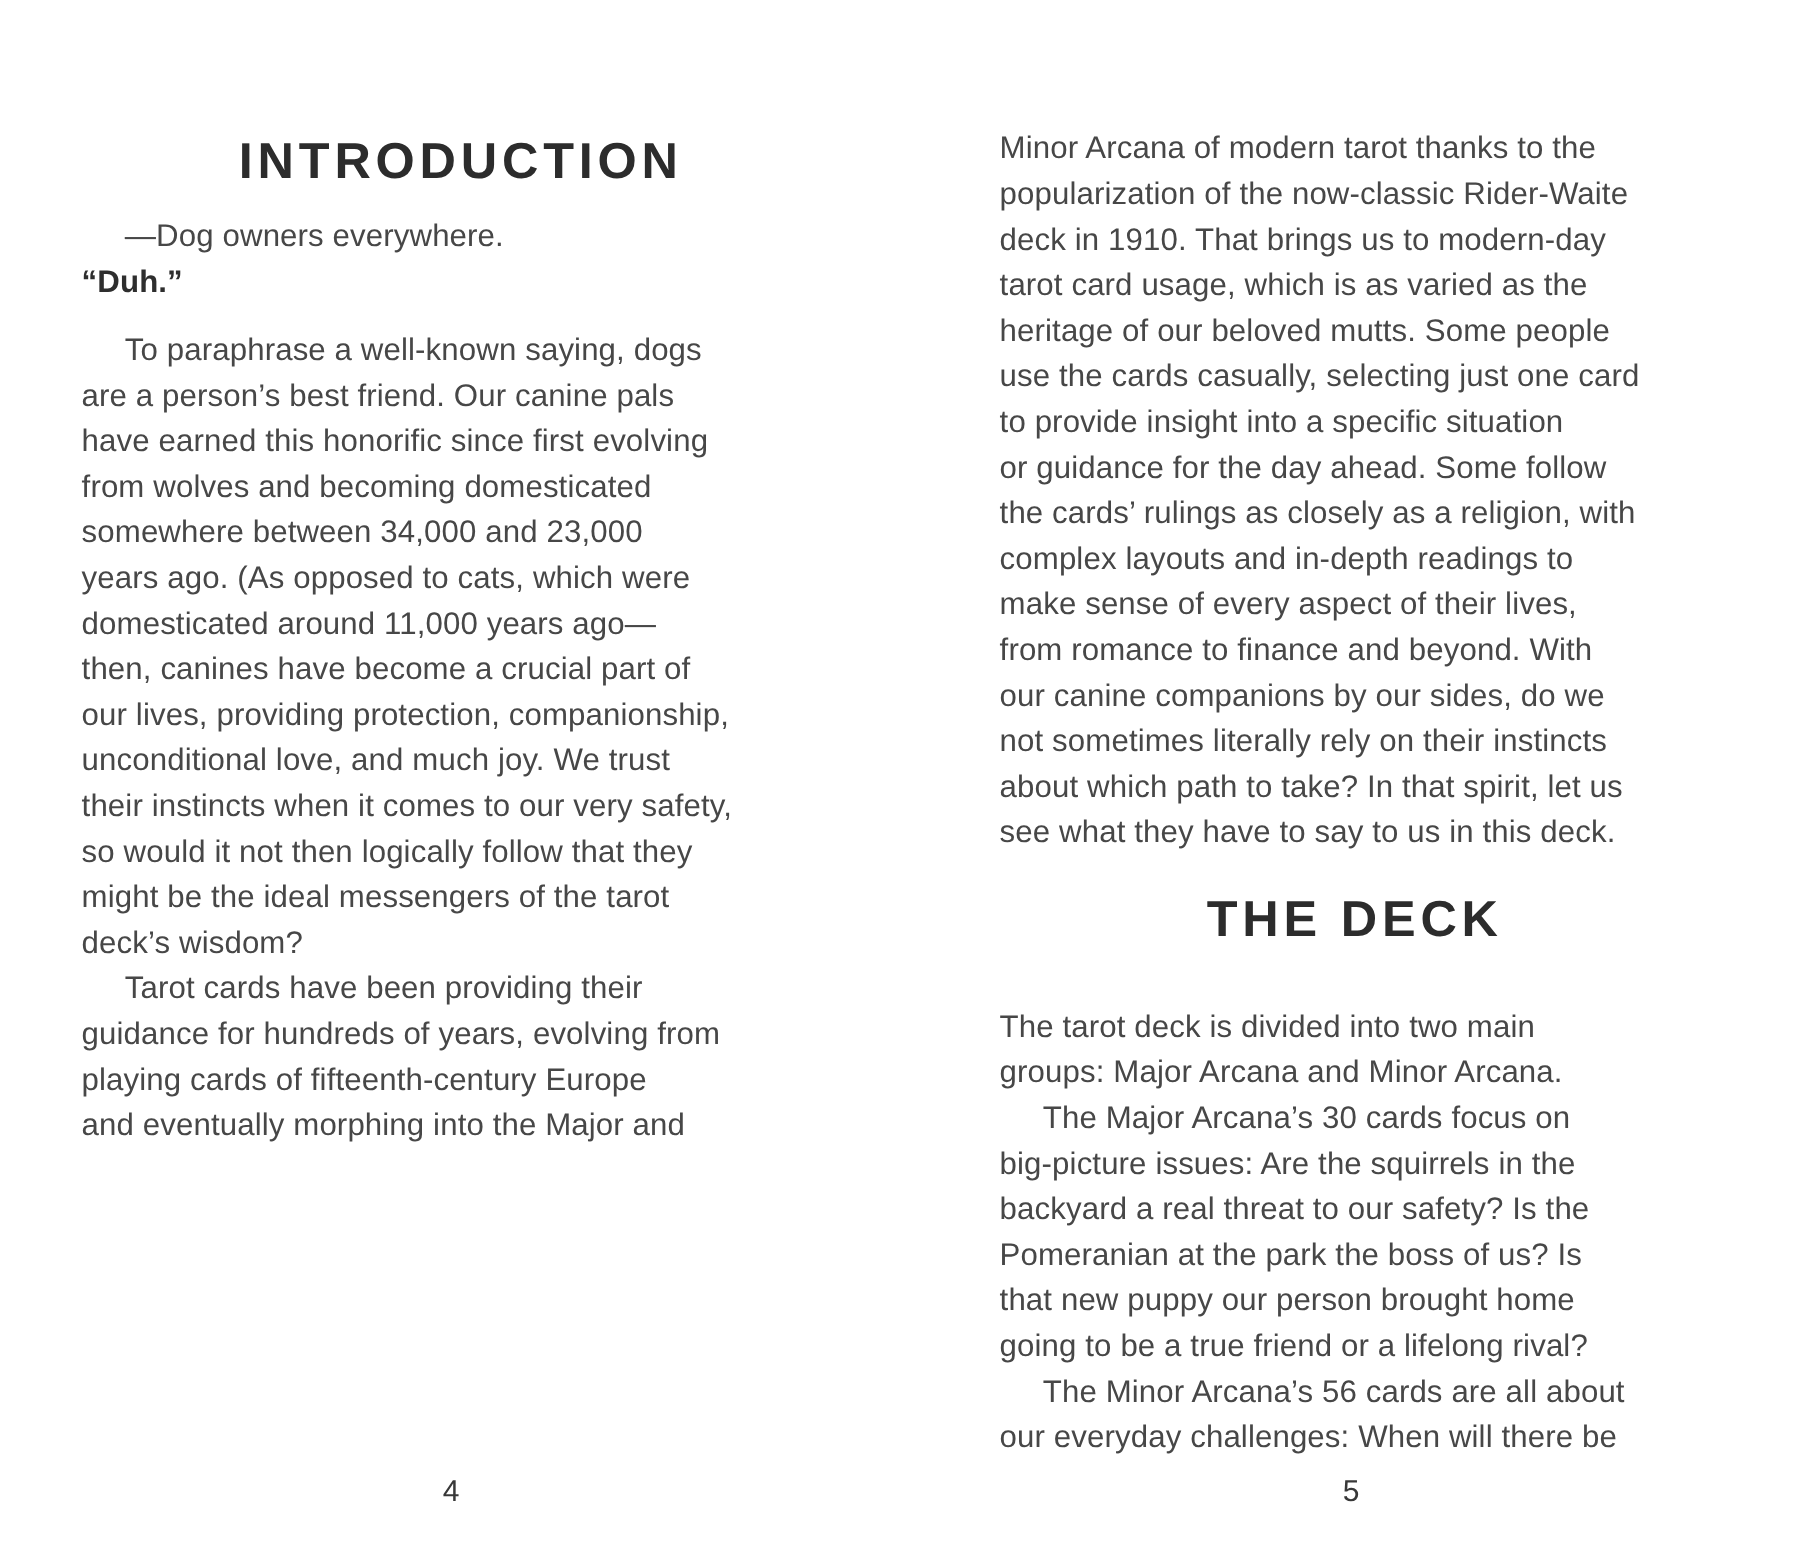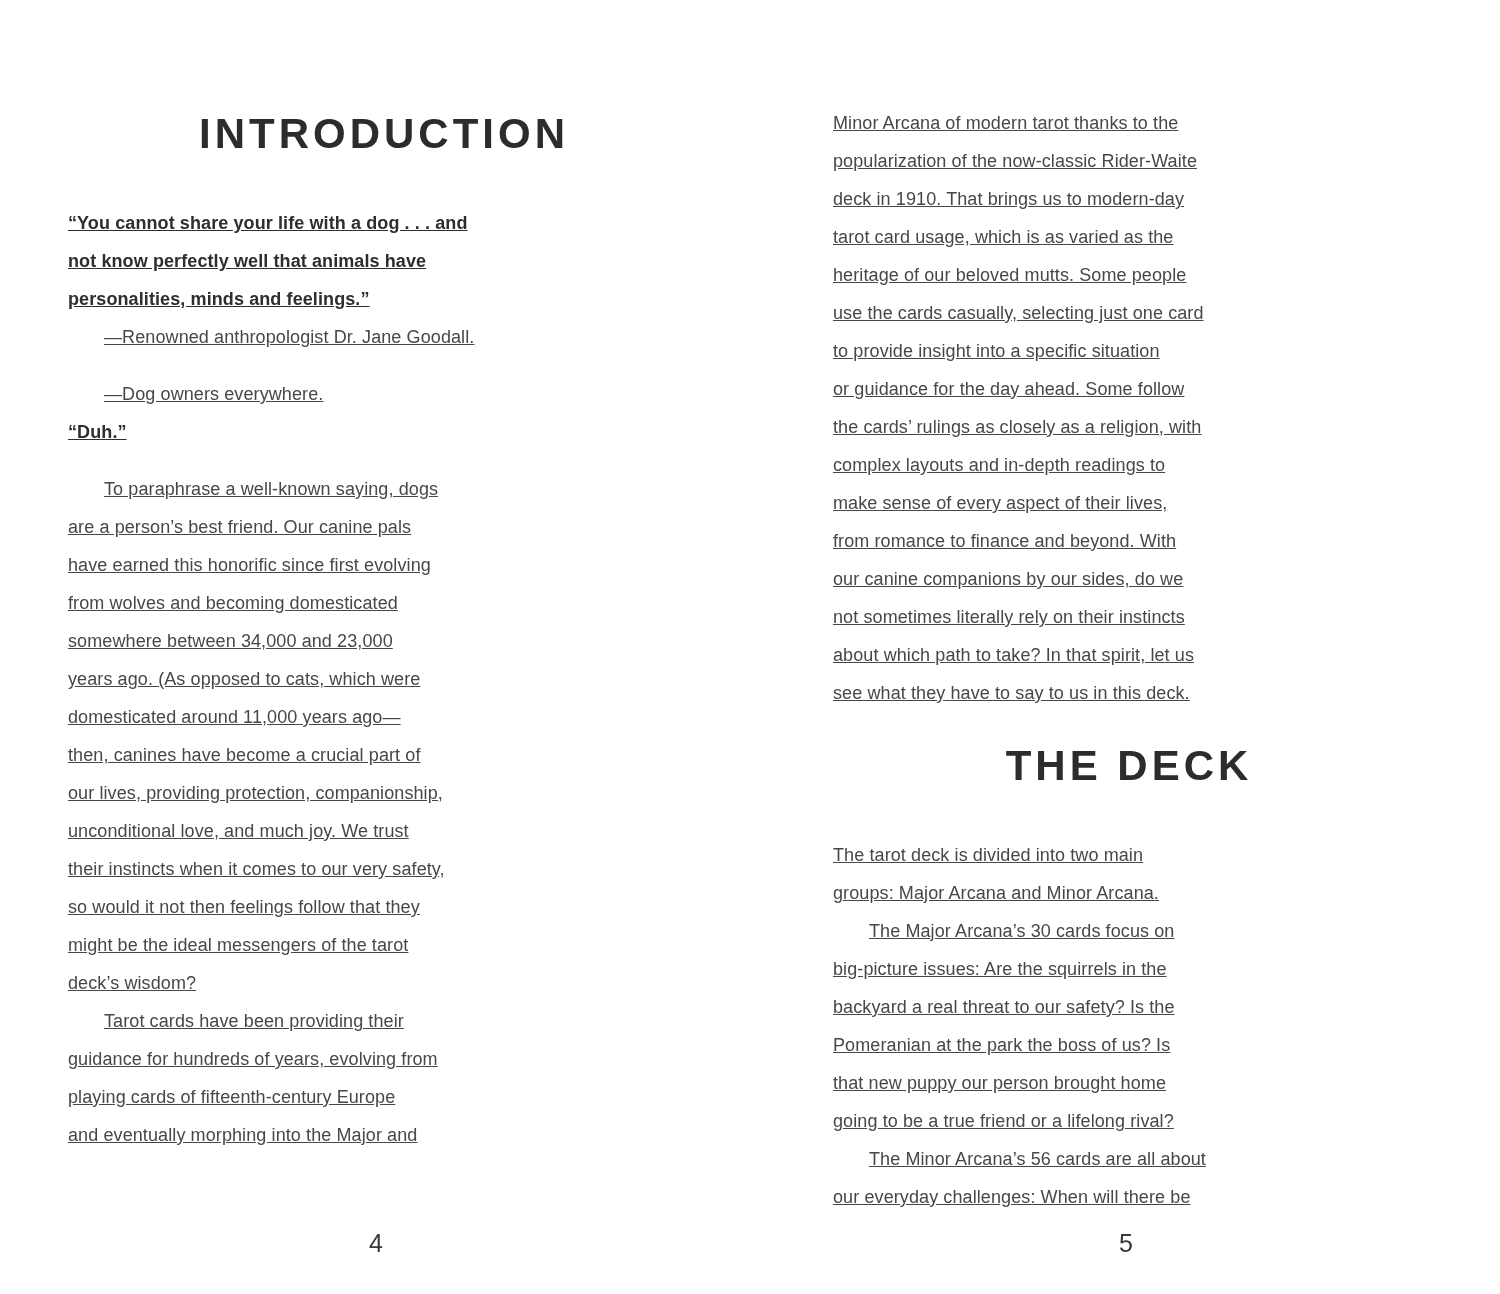--- a/index.html
+++ b/index.html
@@ -26,27 +26,26 @@
 
   .section-title {
     font-size: 42px;
     line-height: 48px;
     font-weight: 800;
     letter-spacing: 4px;
     text-align: center;
     color: #2c2c2c;
   }
   .body-text {
-    font-size: 18px;
+    font-size: 26px;
     line-height: 38px;
     letter-spacing: 0.1px;
     white-space: pre;
     color: #474747;
     font-weight: 400;
-    text-decoration: underline;
   }
   .bold-text {
     font-weight: 700;
     color: #2e2e2e;
   }
   .indent-first { text-indent: 36px; }
   .quote-block    { margin-top: 46px; }
   .quote-block-2  { margin-top: 19px; }
   .body-start     { margin-top: 19px; }
   .line-row { font-size: 26px; line-height: 38px; white-space: pre; color: #474747; }
@@ -67,45 +66,39 @@
   .page-number-right { left: 833px; width: 586px; }
 </style>
 </head>
 <body>
 
 <div id="book-spread">
 
   <div class="col col-left">
     <div class="section-title">INTRODUCTION</div>
 
-    <div class="quote-block">
-      <div class="body-text bold-text">“You cannot share your life with a dog . . . and
-not know perfectly well that animals have
-personalities, minds and feelings.”</div>
-      <div class="body-text indent-first">—Renowned anthropologist Dr. Jane Goodall.</div>
-    </div>
 
     <div class="quote-block-2">
       <div class="body-text indent-first">—Dog owners everywhere.</div>
       <div class="body-text bold-text">“Duh.”</div>
     </div>
 
     <div class="body-start">
       <div class="body-text indent-first">To paraphrase a well-known saying, dogs
 are a person’s best friend. Our canine pals
 have earned this honorific since first evolving
 from wolves and becoming domesticated
 somewhere between 34,000 and 23,000
 years ago. (As opposed to cats, which were
 domesticated around 11,000 years ago—</div>
       <div class="body-text">then, canines have become a crucial part of
 our lives, providing protection, companionship,
 unconditional love, and much joy. We trust
 their instincts when it comes to our very safety,
-so would it not then feelings follow that they
+so would it not then logically follow that they
 might be the ideal messengers of the tarot
 deck’s wisdom?</div>
     </div>
 
     <div class="body-text indent-first">Tarot cards have been providing their
 guidance for hundreds of years, evolving from
 playing cards of fifteenth-century Europe
 and eventually morphing into the Major and</div>
   </div>
 

